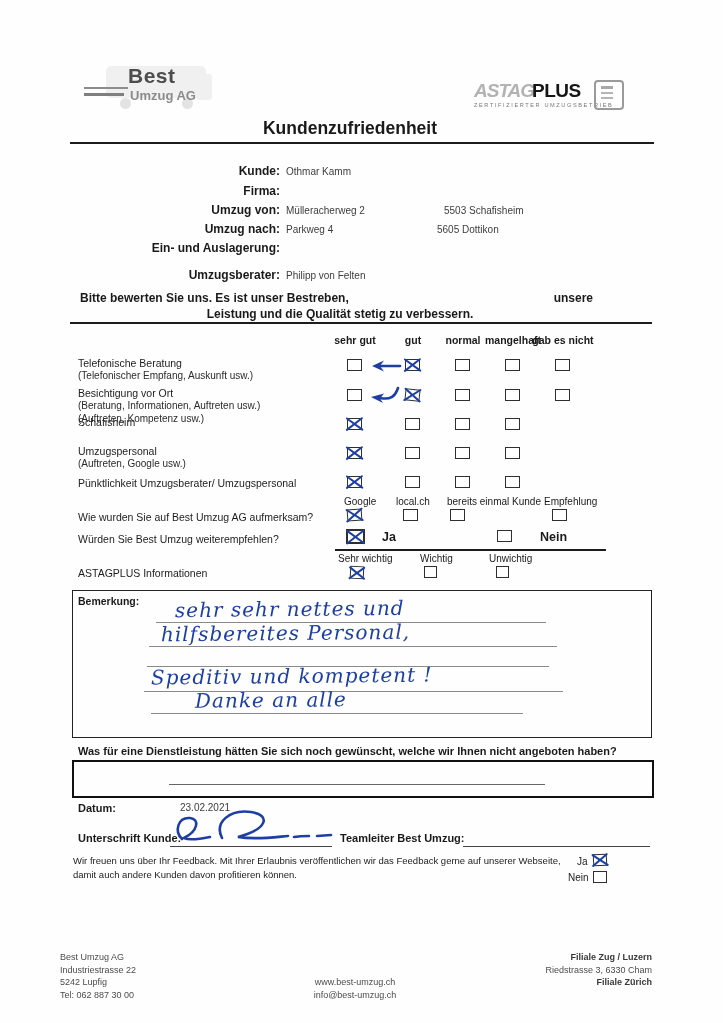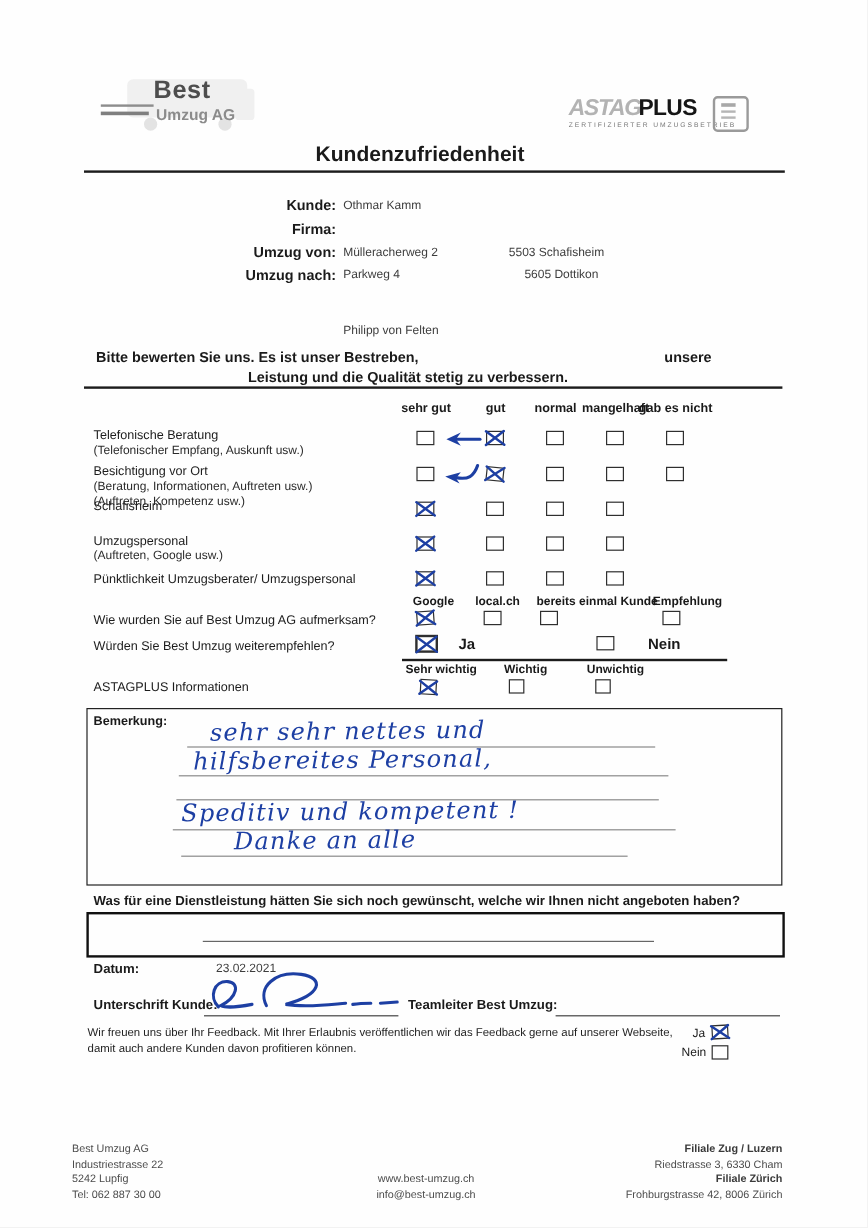--- a/index.html
+++ b/index.html
@@ -6,21 +6,21 @@
   html,body{margin:0;padding:0;background:#e8e8e8;}
   #page{position:relative;width:723px;height:1023px;background:#fefefe;
         font-family:"Liberation Sans",sans-serif;color:var(--txt);overflow:hidden;}
   .abs{position:absolute;}
   .b{font-weight:bold;}
   .val{font-size:10px;color:#3d3d3d;}
   .lbl{font-size:12px;font-weight:bold;text-align:right;}
   .rl{position:absolute;font-size:10.5px;color:#1c1c1c;white-space:nowrap;}
   .rs{position:absolute;font-size:10px;color:#2b2b2b;white-space:nowrap;}
   .colh{position:absolute;font-size:10.5px;font-weight:600;width:64px;text-align:center;white-space:nowrap;}
-  .colh2{position:absolute;font-size:10px;font-weight:700;white-space:nowrap;text-align:right;}
+  .colh2{position:absolute;font-size:10px;font-weight:400;white-space:nowrap;text-align:right;}
   .cb{position:absolute;width:15px;height:12px;border:1.6px solid #2f2f2f;background:#fff;box-sizing:border-box;}
   .cb.big{width:19px;height:15px;border-width:2.2px;}
   .cb.checked{overflow:visible;}
   .cb.checked::before,.cb.checked::after{content:"";position:absolute;left:-4px;right:-4px;top:50%;
       height:2.4px;margin-top:-1px;background:var(--ink);border-radius:2px;}
   .cb.checked::before{transform:rotate(36deg);}
   .cb.checked::after{transform:rotate(-38deg);}
   .rule{position:absolute;height:1px;background:#8a8a8a;}
   .hr2{position:absolute;height:2px;background:var(--line);}
   .hw{position:absolute;font-family:"DejaVu Serif",serif;font-style:italic;color:var(--ink);
@@ -60,27 +60,29 @@
   <div class="hr2" style="left:70px;top:142px;width:584px;"></div>
 
   <div class="abs lbl" style="left:60px;top:164px;width:220px;">Kunde:</div>
   <div class="abs val" style="left:286px;top:166px;">Othmar  Kamm</div>
 
   <div class="abs lbl" style="left:60px;top:184px;width:220px;">Firma:</div>
   <div class="abs val" style="left:286px;top:186px;"></div>
 
   <div class="abs lbl" style="left:60px;top:203px;width:220px;">Umzug von:</div>
   <div class="abs val" style="left:286px;top:205px;">Mülleracherweg 2</div>
-  <div class="abs val" style="left:424px;top:205px;text-align:center;">5503 Schafisheim</div>
+  <div class="abs val" style="left:444px;top:205px;text-align:center;">5503 Schafisheim</div>
 
   <div class="abs lbl" style="left:60px;top:222px;width:220px;">Umzug nach:</div>
   <div class="abs val" style="left:286px;top:224px;">Parkweg 4</div>
   <div class="abs val" style="left:437px;top:224px;">5605 Dottikon</div>
 
-
+  <div class="abs lbl" style="left:60px;top:241px;width:220px;">Ein- und Auslagerung:</div>
+
+  <div class="abs lbl" style="left:60px;top:268px;width:220px;">Umzugsberater:</div>
   <div class="abs val" style="left:286px;top:270px;">Philipp von Felten</div>
 
   <div class="abs b" style="left:80px;top:291px;font-size:12px;">Bitte bewerten Sie uns. Es ist unser Bestreben,</div>
   <div class="abs b" style="right:130px;top:291px;font-size:12px;">unsere</div>
   <div class="abs b" style="left:50px;top:307px;width:580px;text-align:center;font-size:12px;">Leistung und die Qualität stetig zu verbessern.</div>
   <div class="hr2" style="left:70px;top:322px;width:582px;"></div>
 
   <div class="colh" style="left:323px;top:334px;">sehr gut</div>
   <div class="colh" style="left:381px;top:334px;">gut</div>
   <div class="colh" style="left:431px;top:334px;">normal</div>
@@ -204,16 +206,15 @@
     <div>Tel: 062 887 30 00</div>
   </div>
   <div class="ft" style="left:280px;top:976px;width:150px;text-align:center;">
     <div>www.best-umzug.ch</div>
     <div>info@best-umzug.ch</div>
   </div>
   <div class="ft" style="left:402px;top:951px;width:250px;text-align:right;">
     <div class="b">Filiale Zug / Luzern</div>
     <div>Riedstrasse 3, 6330 Cham</div>
     <div class="b">Filiale Zürich</div>
-    <div>Frohburgstrasse 42, 8006 Zürich</div>
   </div>
 
 </div>
 
 </body></html>

